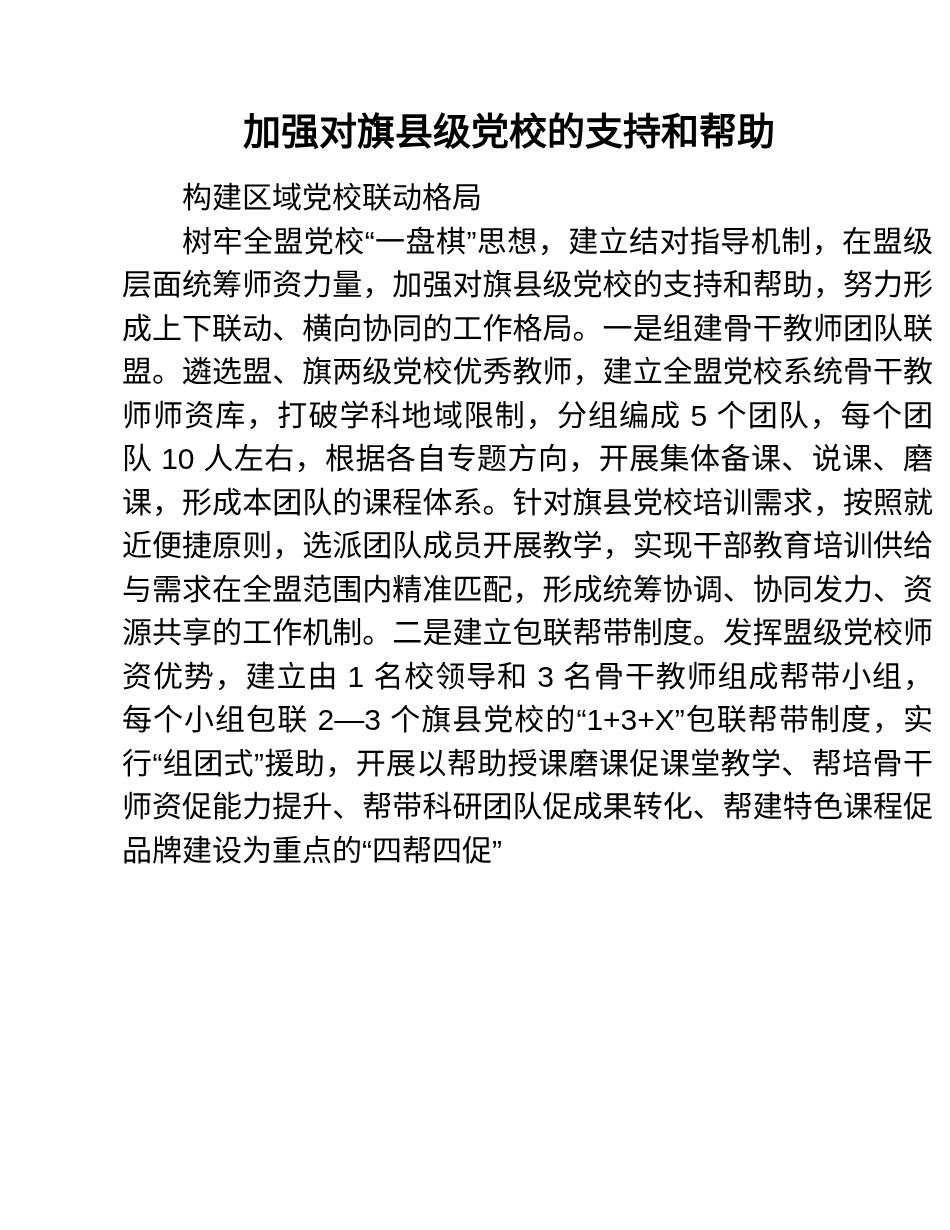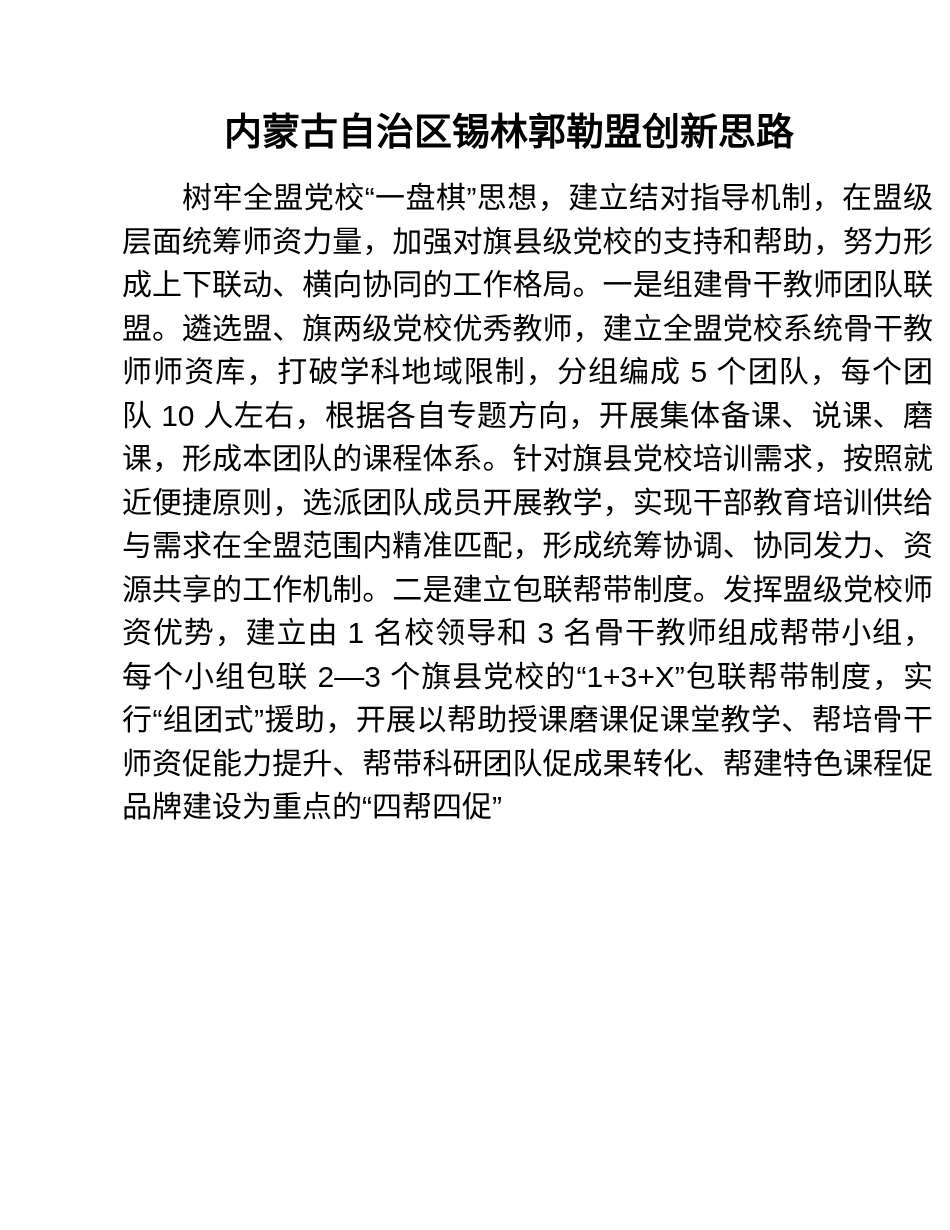--- a/index.html
+++ b/index.html
@@ -37,16 +37,17 @@
   .para.section-heading {
     margin-top: 11px;
     text-align: left;
   }
 </style>
 </head>
 <body>
 
 <div class="page">
   <div class="doc">
-    <h1 class="doc-title">内蒙古自治区锡林郭勒盟创新思路</h1>
+    <h1 class="doc-title">加强对旗县级党校的支持和帮助</h1>
+    <p class="para section-heading">构建区域党校联动格局</p>
     <p class="para">树牢全盟党校“一盘棋”思想，建立结对指导机制，在盟级层面统筹师资力量，加强对旗县级党校的支持和帮助，努力形成上下联动、横向协同的工作格局。一是组建骨干教师团队联盟。遴选盟、旗两级党校优秀教师，建立全盟党校系统骨干教师师资库，打破学科地域限制，分组编成 5 个团队，每个团队 10 人左右，根据各自专题方向，开展集体备课、说课、磨课，形成本团队的课程体系。针对旗县党校培训需求，按照就近便捷原则，选派团队成员开展教学，实现干部教育培训供给与需求在全盟范围内精准匹配，形成统筹协调、协同发力、资源共享的工作机制。二是建立包联帮带制度。发挥盟级党校师资优势，建立由 1 名校领导和 3 名骨干教师组成帮带小组，每个小组包联 2—3 个旗县党校的“1+3+X”包联帮带制度，实行“组团式”援助，开展以帮助授课磨课促课堂教学、帮培骨干师资促能力提升、帮带科研团队促成果转化、帮建特色课程促品牌建设为重点的“四帮四促”</p>
   </div>
 </div>
 
 </body></html>

